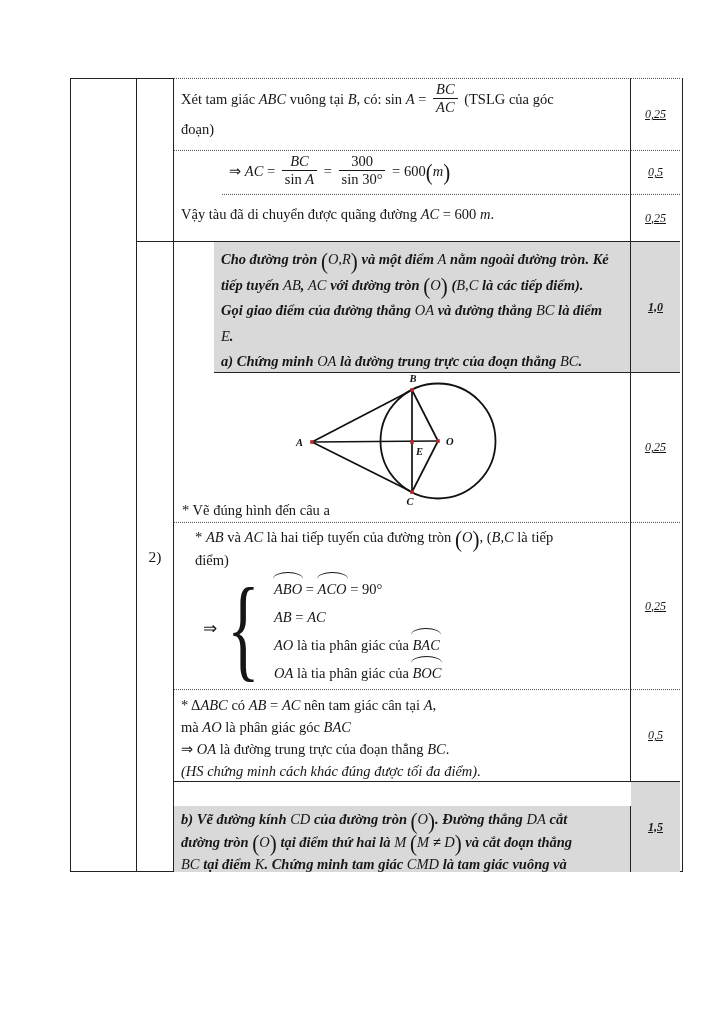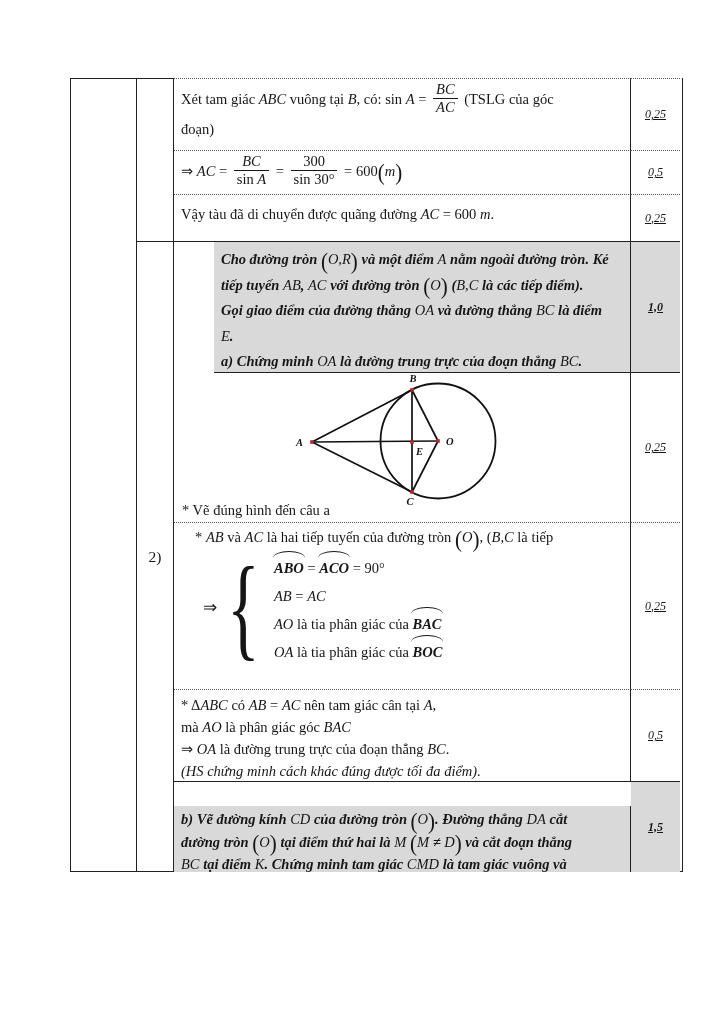--- a/index.html
+++ b/index.html
@@ -27,38 +27,38 @@
   .m7{grid-area:8/3/9/4}.s7{grid-area:8/4/9/5}
   .m0,.s0{border-top:1.5px dotted #555;}
   .m0,.s0,.m1,.s1,.m4,.s4,.m5,.s5{border-bottom:1.5px dotted #555;}
   .m2,.s2{border-bottom:1.6px solid #222;}
   .m3,.s3{border-bottom:1px solid #222;}
   .m6,.s6{border-bottom:1.2px solid #222;}
   .shade{background:#d9d9d9;}
   .score-bold{font-weight:bold;}
   .line{white-space:nowrap;}
   .m0 .line{line-height:23px;}
-  .m1{display:flex;align-items:center;padding-top:0;padding-bottom:0;}
+  .m1{display:flex;align-items:center;padding-top:0;padding-bottom:0;margin-left:48px;}
   .m2{display:flex;align-items:center;padding-top:0;padding-bottom:8px;}
   .stmt{font-weight:bold;font-style:italic;}
   .m3 .line{line-height:25.5px;}
   .m3{padding-top:5px;margin-left:40px;}
   .m5 .rich .line{line-height:21px;margin-left:14px;}
   .m6 .line{line-height:22px;}
   .m7 .line{line-height:21.5px;}
   .m7{padding-top:3px;margin-top:24px;}
   .t{font:inherit;}
   .var{font-style:italic;font-weight:normal;}
   .it{font-style:italic;font-weight:normal;}
   .bigp{font-size:1.45em;font-weight:normal;font-style:normal;line-height:1;display:inline-block;
         vertical-align:-0.17em;transform:scaleY(1.12);}
   .frac{display:inline-block;vertical-align:middle;text-align:center;margin:0 3px;transform:translateY(-2px);}
   .fn{display:block;padding:0 3px;border-bottom:1.3px solid #161616;line-height:17px;}
   .fd{display:block;padding:0 3px;line-height:17px;}
-  .hat{position:relative;display:inline-block;font-style:italic;font-weight:bold;}
+  .hat{position:relative;display:inline-block;font-style:italic;font-weight:normal;}
   .hat::before{content:"";position:absolute;left:-1px;right:-1px;top:-4.5px;height:6px;
         border:solid #161616;border-width:1.4px 0 0 0;border-radius:50% 50% 0 0/100% 100% 0 0;}
   .sys{display:flex;align-items:center;margin-left:22px;margin-top:2px;}
   .sys .arrow{font-size:17px;margin-right:5px;}
   .brace{font-size:114px;line-height:100px;font-weight:normal;font-style:normal;display:inline-block;
         transform:scaleX(0.6);transform-origin:center;margin:0 -5px 0 -6px;}
   .sysitems{display:flex;flex-direction:column;justify-content:center;padding-left:8px;}
   .sysitems .line{line-height:24px;padding-top:4px;}
   .figwrap{position:absolute;left:120px;top:0;width:216px;height:136px;}
   .figlabel{font-family:"Liberation Serif",serif;font-style:italic;font-weight:bold;font-size:10.5px;fill:#111;}
@@ -139,20 +139,21 @@
           </svg></div>
       <div class="caption"><span class="t">* Vẽ đúng hình đến câu a</span></div>
     </div>
     <div class="cell score s4">
       <span>0,25</span>
     </div>
 
     <div class="cell main m5">
       <div class="rich">
           <div class="line"><span class="t">* </span><span class="var">AB</span><span class="t"> và </span><span class="var">AC</span><span class="t"> là hai tiếp tuyến của đường tròn </span><span class="bigp">(</span><span class="var">O</span><span class="bigp">)</span><span class="t">, (</span><span class="var">B,C</span><span class="t"> là tiếp</span></div>
+          <div class="line"><span class="t">điểm)</span></div>
         </div>
       <div class="sys">
         <span class="arrow">⇒</span>
         <span class="brace">{</span>
         <div class="sysitems">
             <div class="line"><span class="var hat">ABO</span><span class="t"> = </span><span class="var hat">ACO</span><span class="t"> = 90°</span></div>
             <div class="line"><span class="var">AB</span><span class="t"> = </span><span class="var">AC</span></div>
             <div class="line"><span class="var">AO</span><span class="t"> là tia phân giác của </span><span class="var hat">BAC</span></div>
             <div class="line"><span class="var">OA</span><span class="t"> là tia phân giác của </span><span class="var hat">BOC</span></div>
           </div>

